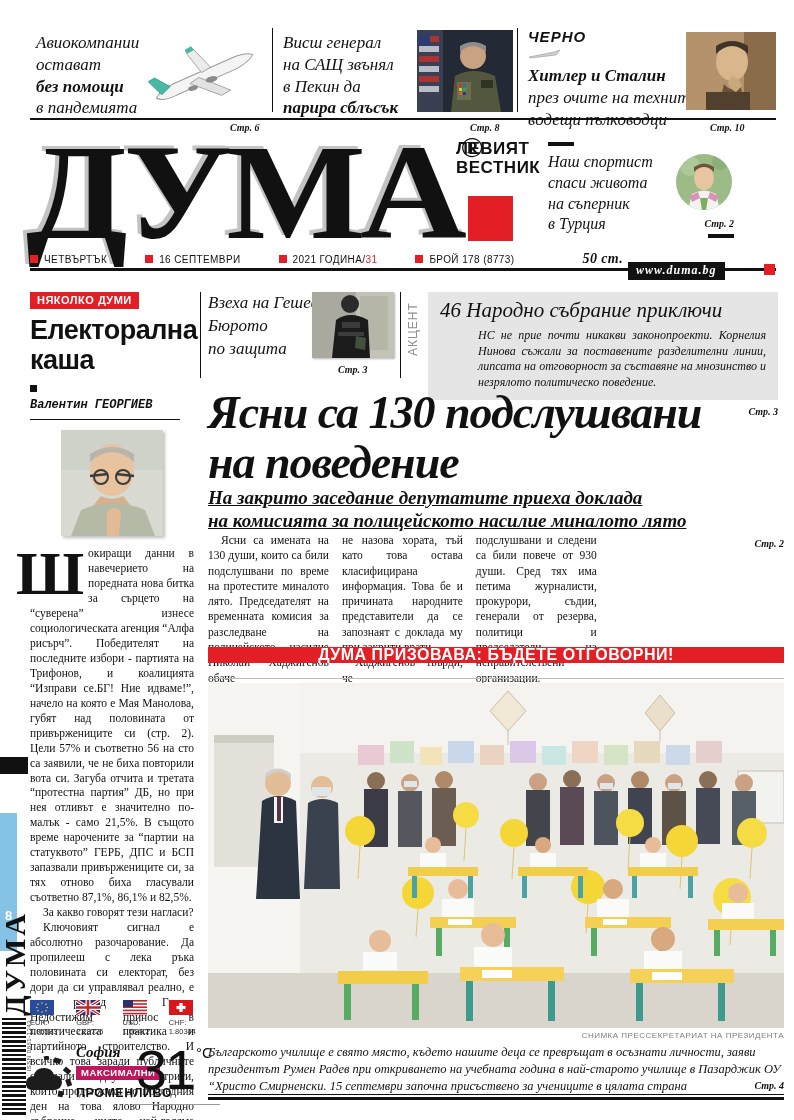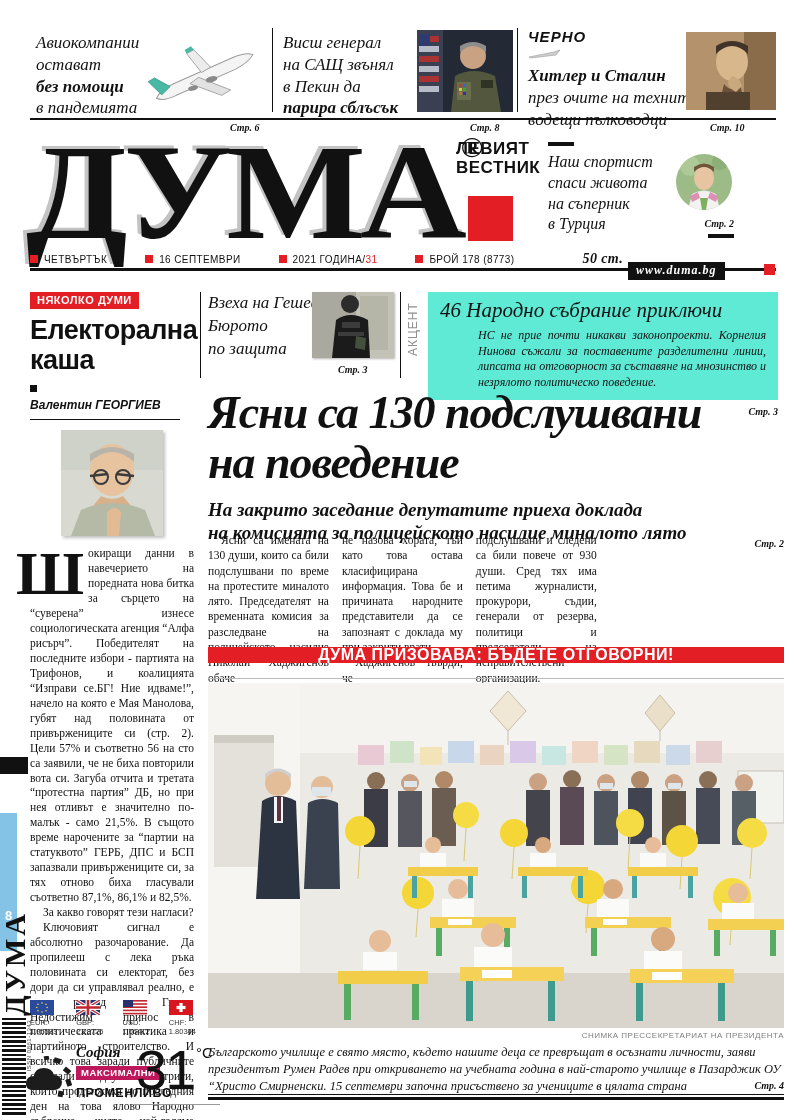--- a/index.html
+++ b/index.html
@@ -71,29 +71,29 @@
   
   .vdiv { position:absolute; width:1px; background:#111; }
   .geshev { position:absolute; left:208px; top:292px; width:186px; }
   .geshev .lines { font-style:italic; font-size:17px; line-height:1.35; }
   .geshev-photo { position:absolute; left:104px; top:0; width:82px; height:66px; box-shadow:1px 1px 2px rgba(0,0,0,0.3); }
   .geshev .pref3 { position:absolute; left:130px; top:72px; font-size:10px; font-weight:bold; font-style:italic; }
   .akcent { position:absolute; left:406px; top:292px; width:372px; }
   .akcent-label { position:absolute; left:0; top:4px; width:18px; height:66px;
     color:#8f8f8f; font-size:12px; letter-spacing:1px;
     writing-mode:vertical-rl; transform:rotate(180deg); text-align:center; }
-  .akcent-box { margin-left:22px; background:#5eead4; padding:6px 12px 10px; }
+  .akcent-box { margin-left:22px; background:#e5e5e5; padding:6px 12px 10px; }
   .akcent-title { font-style:italic; font-size:21px; margin-bottom:5px; }
   .akcent-body { font-style:italic; font-size:12px; line-height:1.3; text-align:justify;margin-left:38px; }
   .akcent-pref { text-align:right; font-size:10px; font-weight:bold; font-style:italic; margin-top:6px; }
 
   
   .main-head { position:absolute; left:208px; top:388px; width:576px; }
   .main-head h1 { font-style:italic; font-weight:bold; font-size:46px; line-height:1.08; letter-spacing:-1px; }
-  .main-sub { margin-top:12px; font-style:italic; font-weight:bold; font-size:19px; line-height:1.2; }
+  .main-sub { font-style:italic; font-weight:bold; font-size:19px; line-height:1.2;text-decoration:underline; }
   .columns { position:absolute; left:208px; top:533px; width:576px; display:flex; gap:13px; }
   .col { width:127px; font-size:11.5px; line-height:1.33; text-align:justify; }
   .col p { text-indent:13px; }
   .col p:first-child { text-indent:13px; }
   .col4 { width:183px; }
   .col-pref { text-align:right; font-size:10px; font-weight:bold; font-style:italic; margin-top:4px; }
 
   .banner { position:absolute; left:208px; top:647px; width:576px; height:16px; background:#e31e24;
     color:#fff; font-weight:bold; font-size:16px; letter-spacing:0.5px;
     display:flex; align-items:center; justify-content:center; }
@@ -283,21 +283,21 @@
     <span class="price">50 ст.</span>
   </div>
   <div class="mast-rule"></div>
   <div class="site-box">www.duma.bg</div>
   <div class="site-redsq"></div>
 
   <div class="left-rail sans">
     <span class="label-red">НЯКОЛКО ДУМИ</span>
     <div class="lr-title">Електорална каша</div>
     <div class="lr-bullet"></div>
-    <div class="lr-author" style="font-family:Liberation Sans, sans-serif;">Валентин ГЕОРГИЕВ</div>
+    <div class="lr-author" style="font-family:Liberation Mono, monospace;">Валентин ГЕОРГИЕВ</div>
     <div class="lr-rule"></div>
     <svg class="lr-photo" viewBox="0 0 102 106">
       <rect width="102" height="106" fill="#d8dad2"></rect>
       <rect width="102" height="40" fill="#cfd2c8"></rect>
       <ellipse cx="51" cy="40" rx="22" ry="26" fill="#e7c3a0"></ellipse>
       <path d="M29 32 q22 -20 44 0 l0 -8 q-22 -14 -44 0 Z" fill="#b9b4aa"></path>
       <path d="M29 46 l18 -2 M55 44 l18 2" stroke="#3b3b3b" stroke-width="2.5" fill="none"></path>
       <circle cx="40" cy="47" r="7" fill="none" stroke="#3b3b3b" stroke-width="2"></circle>
       <circle cx="62" cy="47" r="7" fill="none" stroke="#3b3b3b" stroke-width="2"></circle>
       <path d="M40 66 q11 6 22 0 l8 10 l-38 0 Z" fill="#d8b089"></path>

